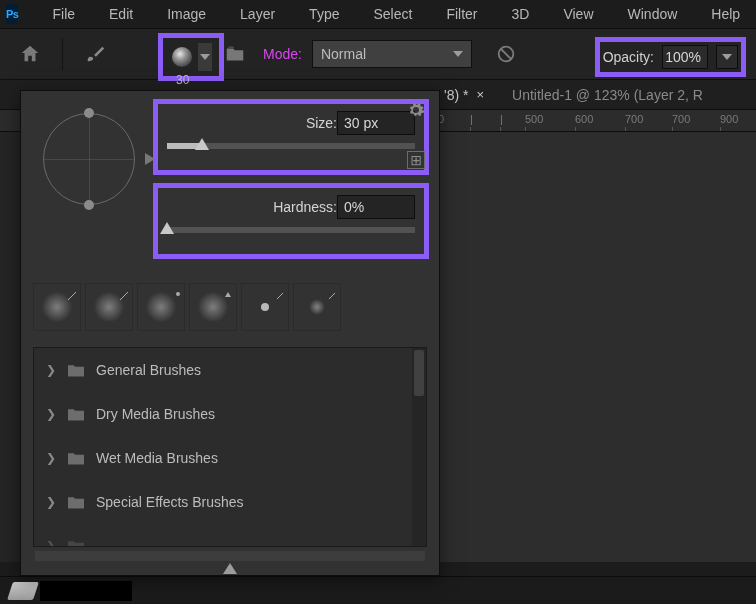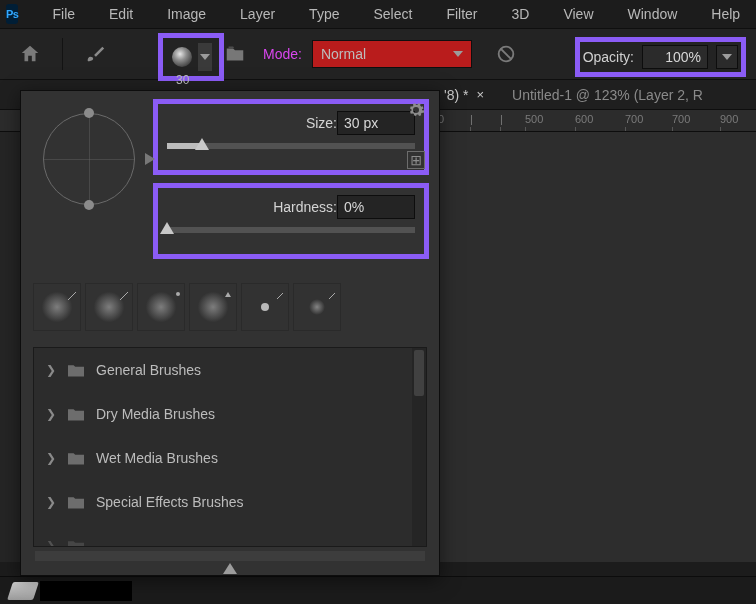--- a/index.html
+++ b/index.html
@@ -14,22 +14,22 @@
     .optbar { height:52px; border-top:1px solid #0f0f0f; border-bottom:1px solid #0f0f0f; display:flex; align-items:center; padding:0 12px; gap:10px; background:#232323; position:relative; }
     .chip { display:flex; align-items:center; justify-content:center; width:36px; height:36px; }
     .icon svg { display:block; }
     .sep { width:1px; height:32px; background:#131313; margin:0 4px; }
     .brushbox { display:flex; align-items:center; padding:2px 4px 2px 6px; background:#232323; position:relative; }
     .brushbox .ball { width:20px; height:20px; border-radius:50%; background:radial-gradient(circle at 40% 35%, #e6e6e6 0%, #8f8f8f 35%, #3a3a3a 80%); }
     .brushbox .dd { width:14px; height:28px; background:#3a3a3a; display:flex; align-items:center; justify-content:center; margin-left:6px; }
     .brushbox .num { position:absolute; bottom:-14px; left:10px; font-size:12px; color:#bcbcbc; }
     .folder-chip svg path { fill:#777; }
     .label { font-size:14px; color:#d946ef; }
-    .mode-select { height:28px; min-width:160px; background:#b91c1c; border:1px solid #0f0f0f; display:flex; align-items:center; justify-content:space-between; padding:0 8px; font-size:14px; color:#bcbcbc; }
-    .op-val { width:66px; height:24px; background:#2b2b2b; border:1px solid #0d0d0d; display:flex; align-items:center; justify-content:flex-end; padding:0 6px; font-size:14px; color:#d6d6d6; }
+    .mode-select { height:28px; min-width:160px; background:#404040; border:1px solid #0f0f0f; display:flex; align-items:center; justify-content:space-between; padding:0 8px; font-size:14px; color:#bcbcbc; }
+    .op-val { width:46px; height:24px; background:#2b2b2b; border:1px solid #0d0d0d; display:flex; align-items:center; justify-content:flex-end; padding:0 6px; font-size:14px; color:#d6d6d6; }
     .op-dd { width:22px; height:24px; background:#2b2b2b; border:1px solid #0d0d0d; display:flex; align-items:center; justify-content:center; }
     .red-frame { border:5px solid #8b5cf6; padding:3px; }
     .optbar .red-frame.brush { position:absolute; left:158px; top:4px; }
     .optbar .red-frame.op { position:absolute; right:10px; top:8px; display:flex; align-items:center; gap:8px; }
 
     
     .tabbar { height:30px; background:#1f1f1f; border-bottom:1px solid #0e0e0e; display:flex; align-items:center; padding-left:430px; font-size:14px; color:#8a8a8a; }
     .tab { padding:0 14px; height:100%; display:flex; align-items:center; gap:8px; }
     .tab.active { color:#c8c8c8; }
     .tab .close { font-size:13px; cursor:pointer; }

